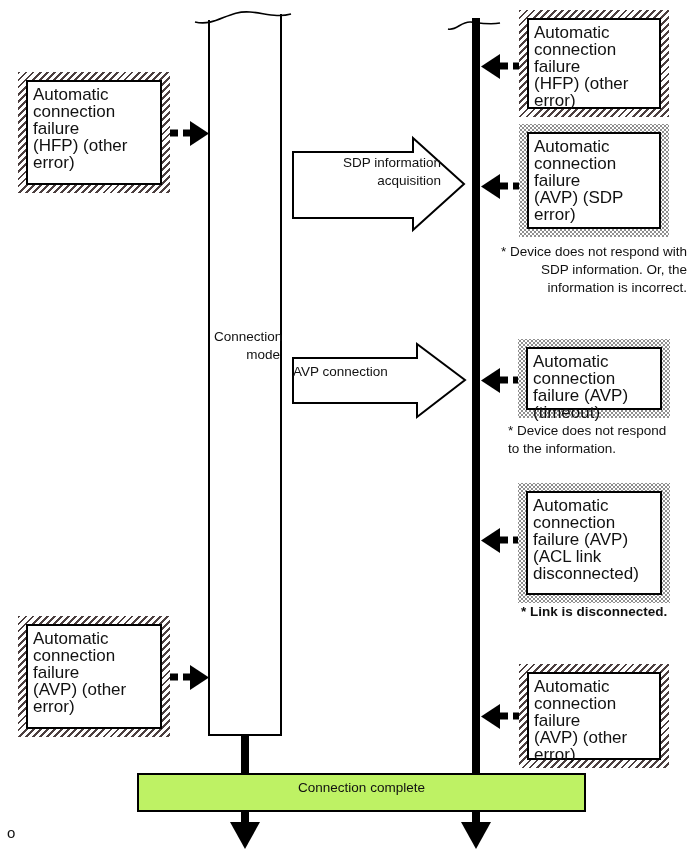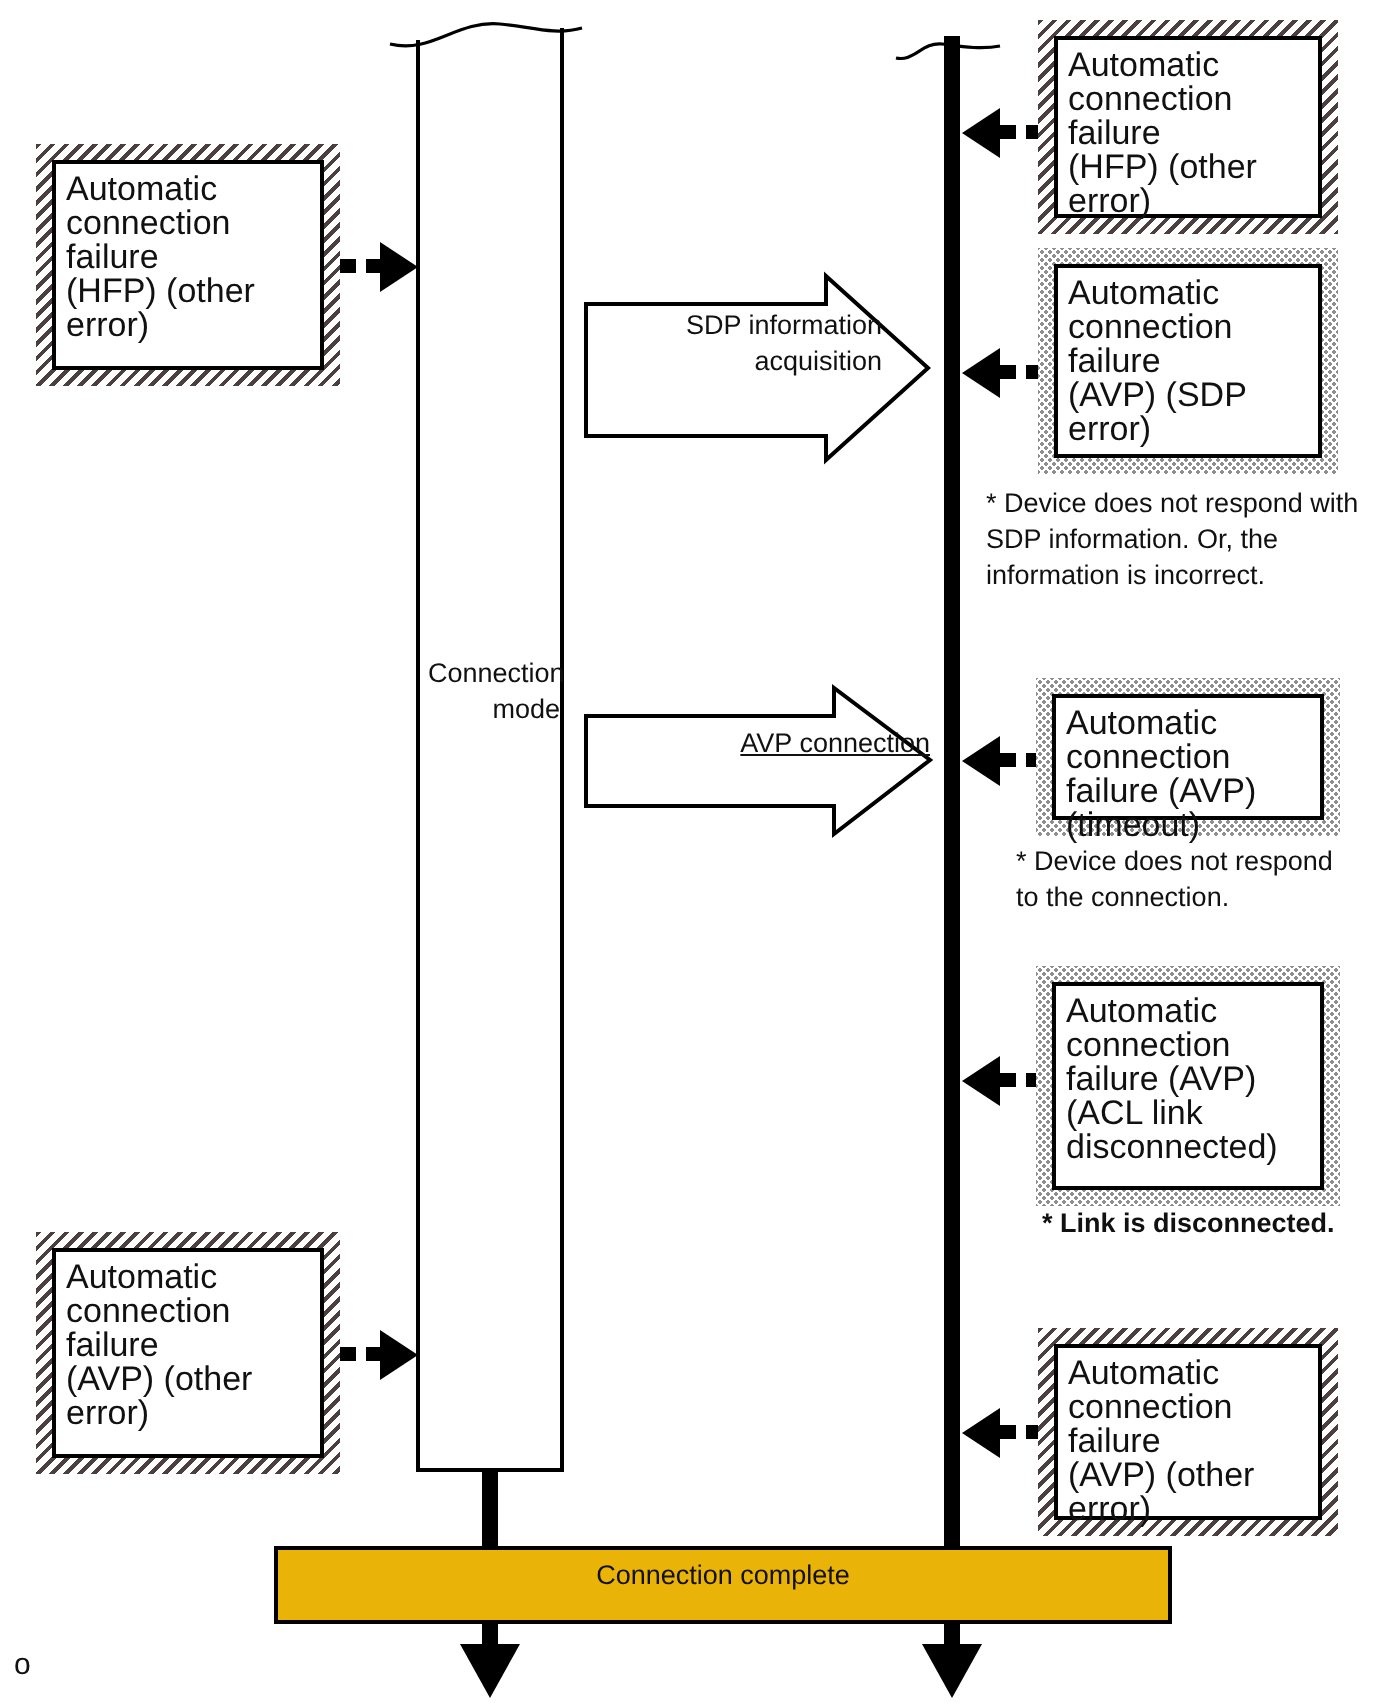--- a/index.html
+++ b/index.html
@@ -58,21 +58,21 @@
     font-size: 13.5px;
     line-height: 18px;
     white-space: pre-line;
     text-align: right;
   }
   .complete-box {
     position: absolute;
     left: 137px; top: 773px;
     width: 449px; height: 39px;
     box-sizing: border-box;
-    background: #eab308;
+    background: #bef264;
     border: 2px solid #000;
     text-align: center;
     font-size: 13.5px;
     padding-top: 5px;
   }
   .footer-char {
     position: absolute;
     left: 7px; top: 824px;
     font-size: 15px;
   }
@@ -160,30 +160,30 @@
     <div class="inner">Automatic connection
 failure (AVP) (ACL link
 disconnected)</div>
   </div>
   <div class="fail-box hatch" style="left:519px; top:664px; width:150px; height:104px;">
     <div class="inner">Automatic
 connection failure
 (AVP) (other error)</div>
   </div>
 
-  <div class="note" style="left:493px; top:243px; width:194px;">* Device does not respond with
+  <div class="note" style="left:493px; top:243px; width:194px;text-align:right;">* Device does not respond with
 SDP information. Or, the
 information is incorrect.</div>
   <div class="note" style="left:508px; top:422px; width:180px;">* Device does not respond
-to the connection.</div>
+to the information.</div>
   <div class="note" style="left:521px; top:603px; width:167px;font-weight:bold;">* Link is disconnected.</div>
 
   <div class="arrow-label" style="left:321px; top:154px; width:120px;">SDP information
 acquisition</div>
-  <div class="arrow-label" style="left:293px; top:363px; width:172px; text-align:right;text-decoration:underline;">AVP connection</div>
+  <div class="arrow-label" style="left:293px; top:363px; width:172px; text-align:left;">AVP connection</div>
 
   <div class="bar-label" style="left:214px; top:328px; width:66px;">Connection
 mode</div>
 
   <div class="complete-box">
     <span>Connection complete</span>
   </div>
 
   <div class="footer-char">o</div>
 

